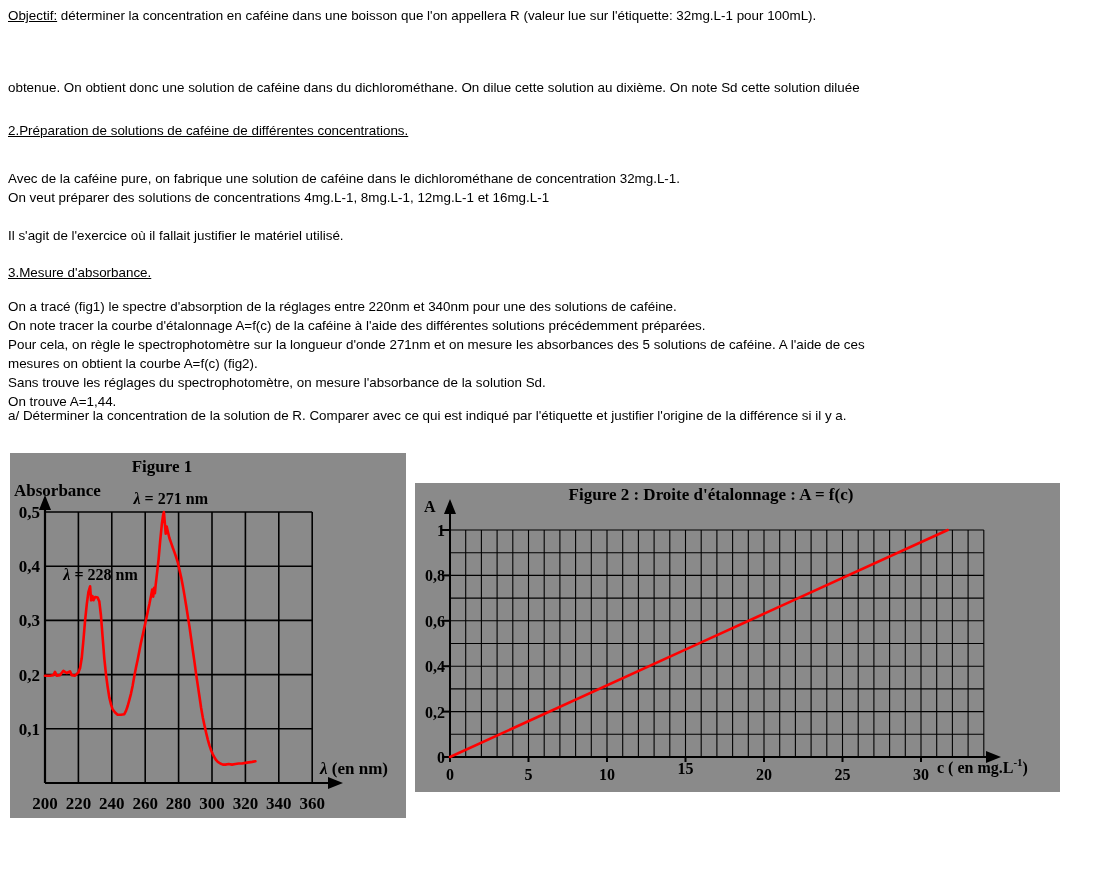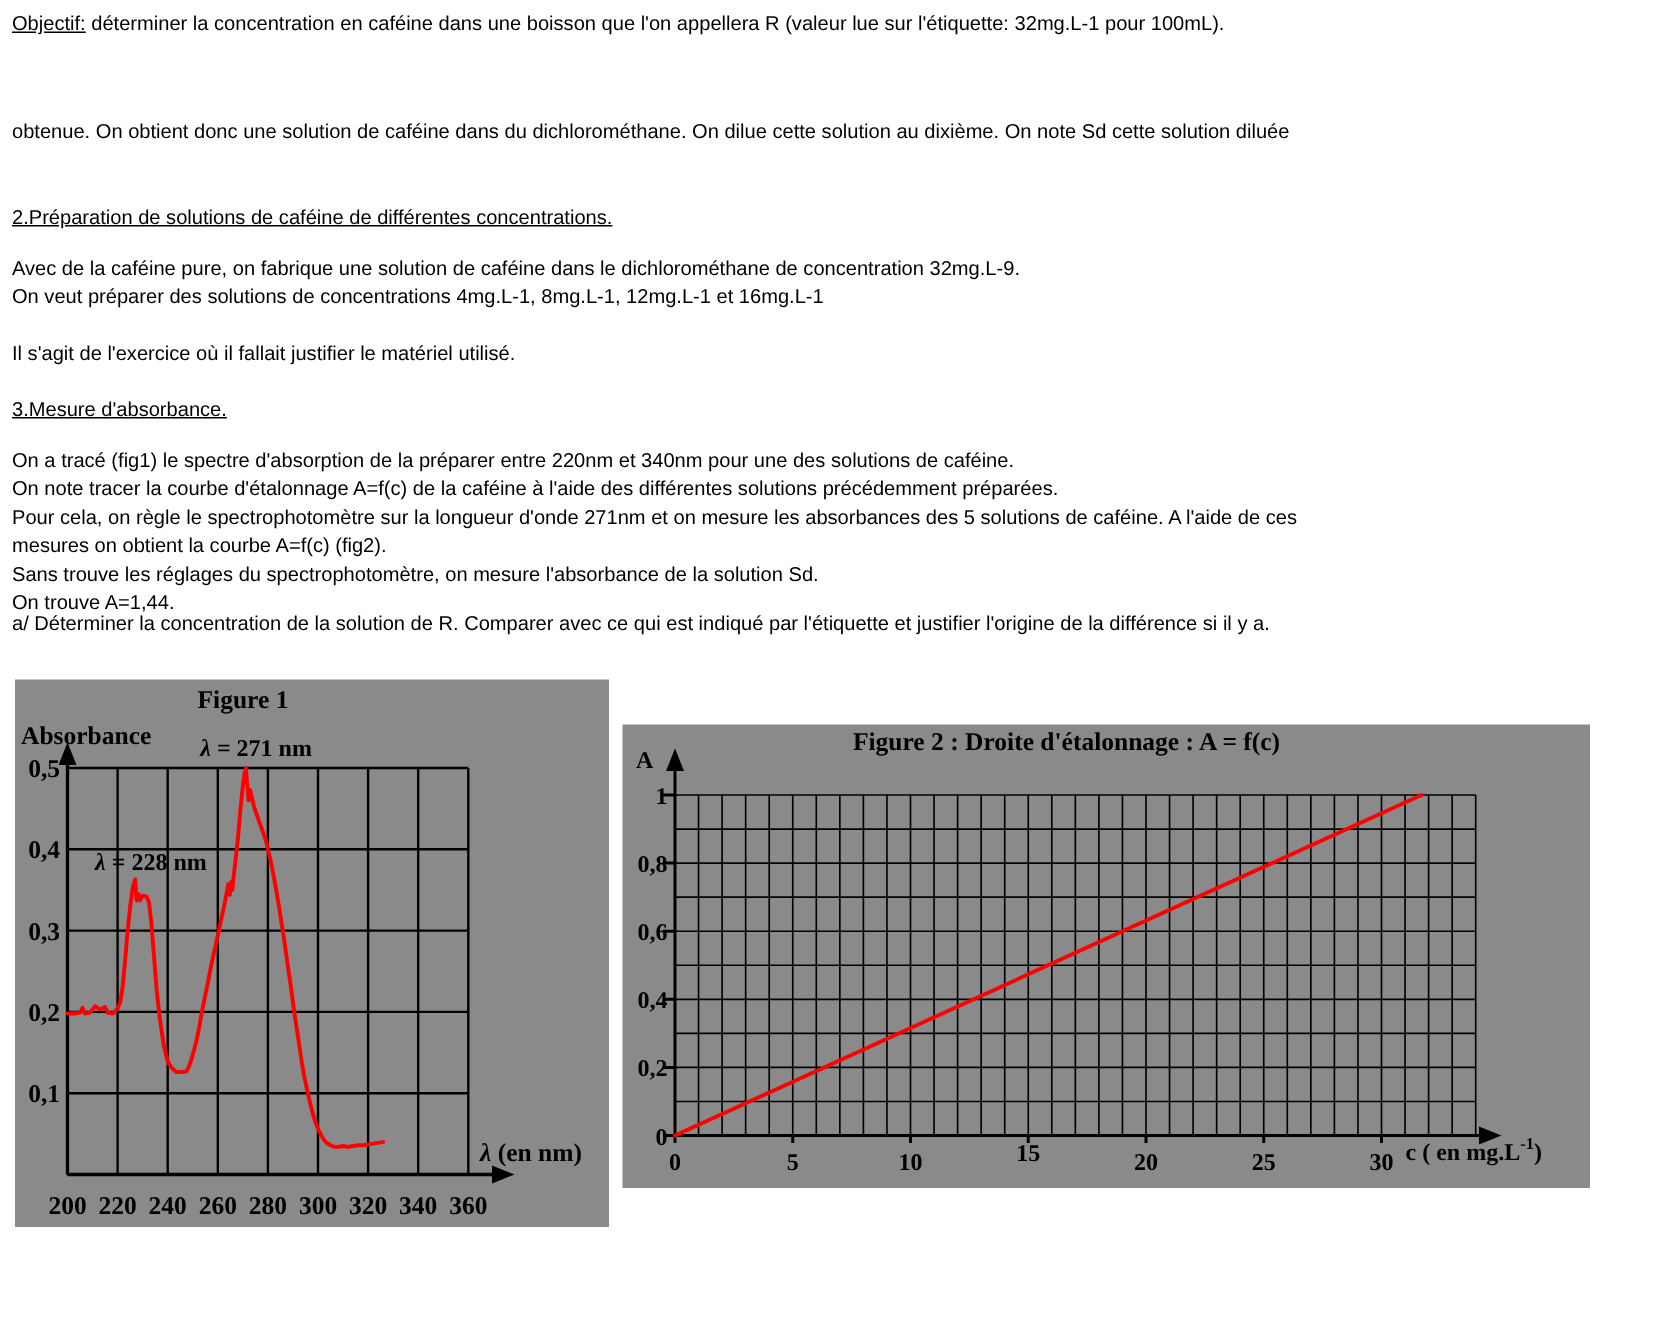--- a/index.html
+++ b/index.html
@@ -25,33 +25,33 @@
 
   <div class="doc-block" style="top:6px">
     <span class="u">Objectif:</span><span> déterminer la concentration en caféine dans une boisson que l'on appellera R (valeur lue sur l'étiquette: 32mg.L-1 pour 100mL).</span>
   </div>
 
 
   <div class="doc-block" style="top:78px">
     <div>obtenue. On obtient donc une solution de caféine dans du dichlorométhane. On dilue cette solution au dixième. On note Sd cette solution diluée</div>
   </div>
 
-  <div class="doc-block u" style="top:135px">2.Préparation de solutions de caféine de différentes concentrations.</div>
+  <div class="doc-block u" style="top:121px">2.Préparation de solutions de caféine de différentes concentrations.</div>
 
   <div class="doc-block" style="top:169px">
-    <div>Avec de la caféine pure, on fabrique une solution de caféine dans le dichlorométhane de concentration 32mg.L-9.</div>
+    <div>Avec de la caféine pure, on fabrique une solution de caféine dans le dichlorométhane de concentration 32mg.L-1.</div>
     <div>On veut préparer des solutions de concentrations 4mg.L-1, 8mg.L-1, 12mg.L-1 et 16mg.L-1</div>
   </div>
 
   <div class="doc-block" style="top:226px">Il s'agit de l'exercice où il fallait justifier le matériel utilisé.</div>
 
   <div class="doc-block u" style="top:263px">3.Mesure d'absorbance.</div>
 
   <div class="doc-block" style="top:297px">
-    <div>On a tracé (fig1) le spectre d'absorption de la préparer entre 220nm et 340nm pour une des solutions de caféine.</div>
+    <div>On a tracé (fig1) le spectre d'absorption de la réglages entre 220nm et 340nm pour une des solutions de caféine.</div>
     <div>On note tracer la courbe d'étalonnage A=f(c) de la caféine à l'aide des différentes solutions précédemment préparées.</div>
     <div>Pour cela, on règle le spectrophotomètre sur la longueur d'onde 271nm et on mesure les absorbances des 5 solutions de caféine. A l'aide de ces</div>
     <div>mesures on obtient la courbe A=f(c) (fig2).</div>
     <div>Sans trouve les réglages du spectrophotomètre, on mesure l'absorbance de la solution Sd.</div>
     <div>On trouve A=1,44.</div>
   </div>
 
   <div class="doc-block" style="top:406px">a/ Déterminer la concentration de la solution de R. Comparer avec ce qui est indiqué par l'étiquette et justifier l'origine de la différence si il y a.</div>
 
   <div class="fig" id="figure-1" style="left: 10px; top: 453px; width: 396px; height: 365px; background: rgb(138, 138, 138);">

